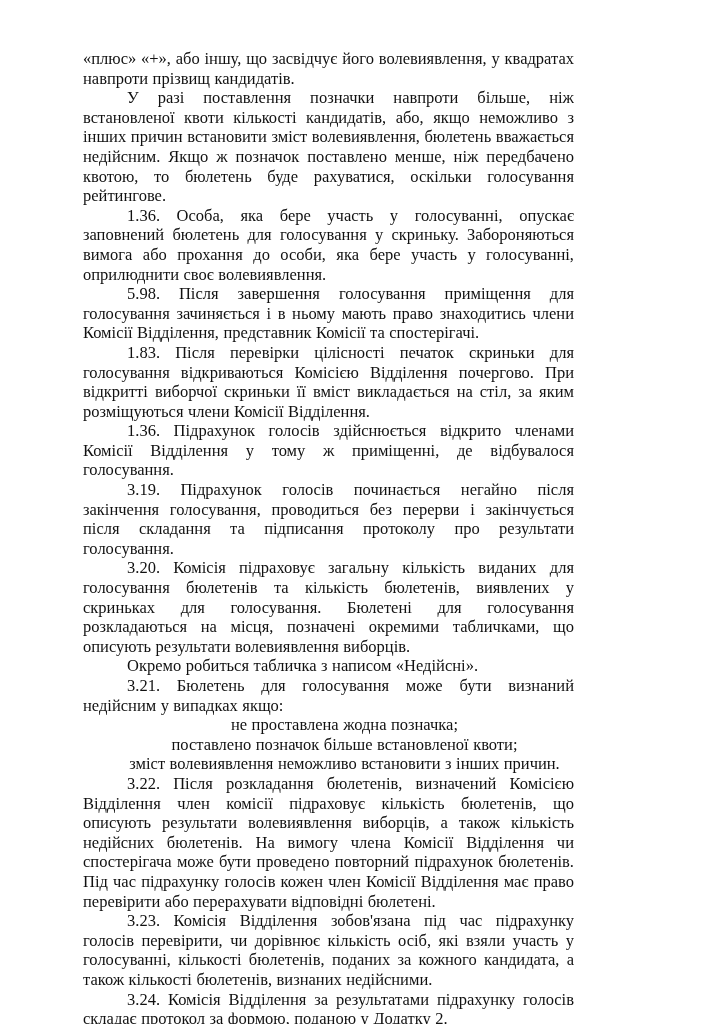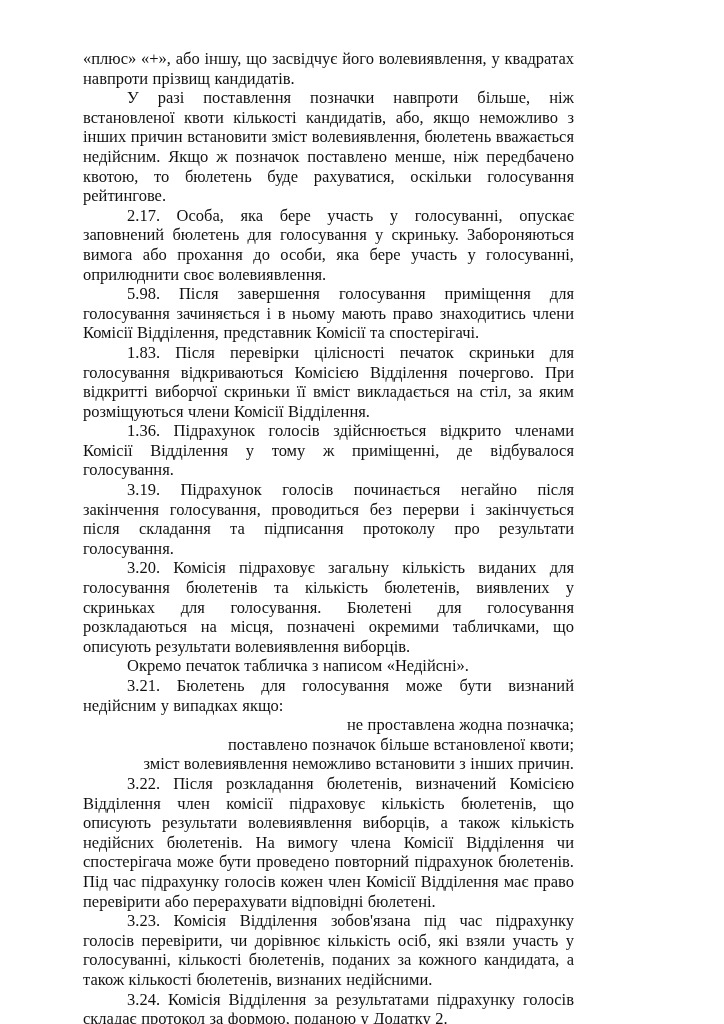--- a/index.html
+++ b/index.html
@@ -25,37 +25,37 @@
     text-align: justify;
     text-indent: 44px;
     word-spacing: 0.02em;
   }
   .para.noindent {
     text-indent: 0;
   }
   .para.list {
     text-indent: 0;
     margin-left: 32px;
-    text-align: right;
+    text-align: center;
   }
 </style>
 </head>
 <body>
 
 <div class="page">
   <div id="doc-body">
       <p class="para noindent">«плюс» «+», або іншу, що засвідчує його волевиявлення, у квадратах навпроти прізвищ кандидатів.</p>
       <p class="para indent">У разі поставлення позначки навпроти більше, ніж встановленої квоти кількості кандидатів, або, якщо неможливо з інших причин встановити зміст волевиявлення, бюлетень вважається недійсним. Якщо ж позначок поставлено менше, ніж передбачено квотою, то бюлетень буде рахуватися, оскільки голосування рейтингове.</p>
-      <p class="para indent">2.17. Особа, яка бере участь у голосуванні, опускає заповнений бюлетень для голосування у скриньку. Забороняються вимога або прохання до особи, яка бере участь у голосуванні, оприлюднити своє волевиявлення.</p>
+      <p class="para indent">1.36. Особа, яка бере участь у голосуванні, опускає заповнений бюлетень для голосування у скриньку. Забороняються вимога або прохання до особи, яка бере участь у голосуванні, оприлюднити своє волевиявлення.</p>
       <p class="para indent">5.98. Після завершення голосування приміщення для голосування зачиняється і в ньому мають право знаходитись члени Комісії Відділення, представник Комісії та спостерігачі.</p>
       <p class="para indent">1.83. Після перевірки цілісності печаток скриньки для голосування відкриваються Комісією Відділення почергово. При відкритті виборчої скриньки її вміст викладається на стіл, за яким розміщуються члени Комісії Відділення.</p>
       <p class="para indent">1.36. Підрахунок голосів здійснюється відкрито членами Комісії Відділення у тому ж приміщенні, де відбувалося голосування.</p>
       <p class="para indent">3.19. Підрахунок голосів  починається негайно  після  закінчення голосування, проводиться без перерви і закінчується після складання та підписання протоколу про результати голосування.</p>
       <p class="para indent">3.20. Комісія підраховує загальну кількість виданих для голосування бюлетенів та кількість бюлетенів, виявлених у скриньках для голосування. Бюлетені для голосування розкладаються на місця, позначені окремими табличками, що описують результати волевиявлення виборців.</p>
-      <p class="para indent">Окремо печаток табличка з написом «Недійсні».</p>
+      <p class="para indent">Окремо робиться табличка з написом «Недійсні».</p>
       <p class="para indent">3.21. Бюлетень для голосування може бути визнаний недійсним у випадках якщо:</p>
       <p class="para list">не проставлена жодна позначка;</p>
       <p class="para list">поставлено  позначок більше встановленої квоти;</p>
       <p class="para list">зміст волевиявлення неможливо встановити з інших причин.</p>
       <p class="para indent">3.22. Після розкладання бюлетенів, визначений Комісією Відділення член комісії підраховує кількість бюлетенів, що описують результати волевиявлення виборців, а також кількість недійсних бюлетенів. На вимогу члена Комісії Відділення чи спостерігача може бути проведено повторний підрахунок бюлетенів. Під час підрахунку голосів кожен член Комісії Відділення має право перевірити або перерахувати відповідні бюлетені.</p>
       <p class="para indent">3.23. Комісія Відділення зобов'язана під час підрахунку голосів перевірити, чи дорівнює кількість осіб, які взяли участь у голосуванні, кількості бюлетенів, поданих за кожного кандидата, а також кількості бюлетенів, визнаних недійсними.</p>
       <p class="para indent">3.24. Комісія Відділення за результатами підрахунку голосів складає протокол за формою, поданою у Додатку 2.</p>
     </div>
 </div>
 

